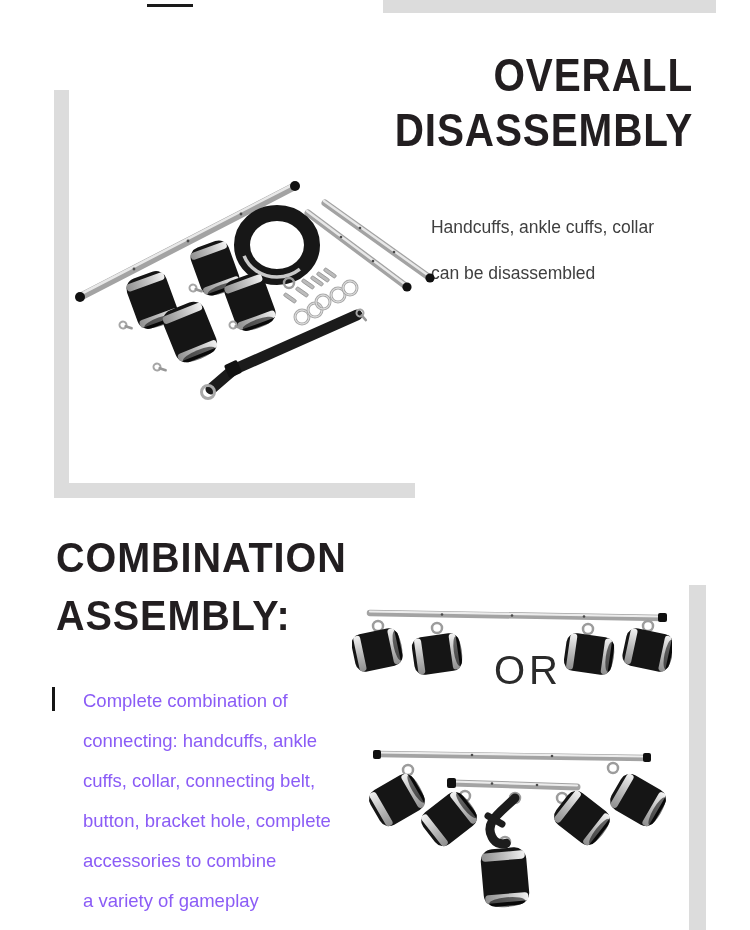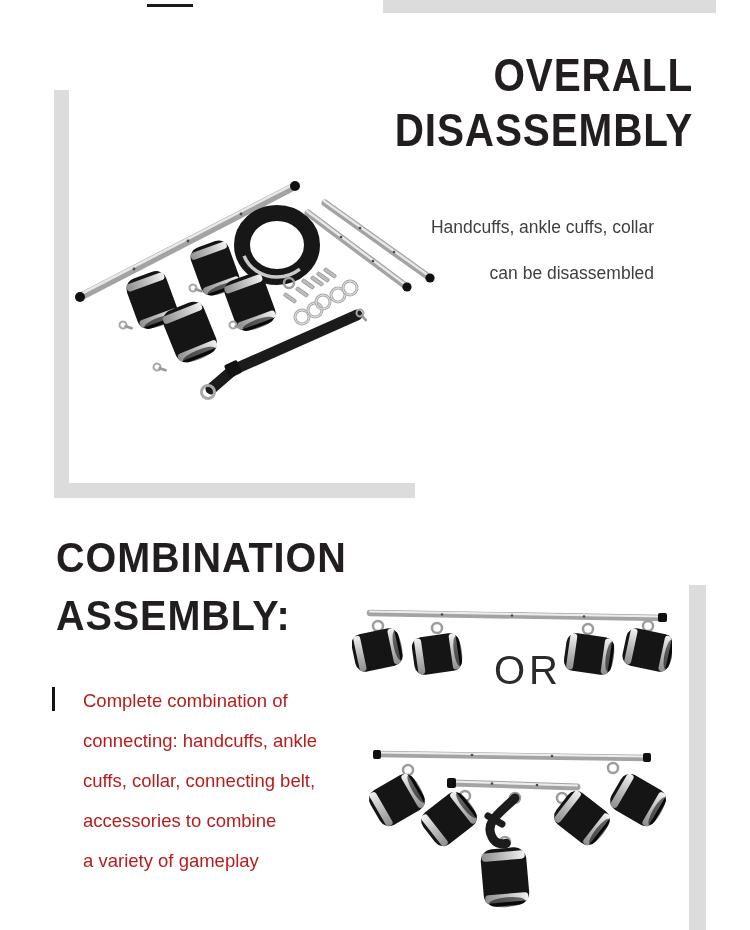--- a/index.html
+++ b/index.html
@@ -23,25 +23,25 @@
   .title-right{
     right:23px;top:48px;text-align:right;font-size:46px;line-height:55px;
     transform:scaleX(0.88);transform-origin:100% 0;
   }
   .title-left{
     left:56px;top:528px;text-align:left;font-size:43px;line-height:58px;
     transform:scaleX(0.92);transform-origin:0 0;
   }
   
   .features{
-    right:62px;top:205px;text-align:right;color:#3f3f3f;
+    right:62px;top:205px;text-align:left;color:#3f3f3f;
     font-size:17.5px;line-height:45.5px;white-space:nowrap;
   }
   .desc{
-    left:83px;top:681px;text-align:left;color:#b91c1c;
+    left:83px;top:681px;text-align:left;color:#8b5cf6;
     font-size:18.5px;line-height:40px;white-space:nowrap;
   }
   .or-label{
     left:494px;top:648px;font-size:40px;color:#2b2b2b;letter-spacing:4px;
     font-weight:400;
   }
   .cursor-mark{width:3px;background:#151515;}
   .cursor-1{left:721px;top:212px;height:23px;}
   .cursor-2{left:52px;top:687px;height:24px;}
   svg{display:block;}
@@ -167,20 +167,21 @@
 
   <div class="abs title title-left">
     <div>COMBINATION</div>
     <div>ASSEMBLY:</div>
   </div>
 
   <div class="abs desc">
     <div>Complete combination of</div>
     <div>connecting: handcuffs, ankle</div>
     <div>cuffs, collar, connecting belt,</div>
+    <div>button, bracket hole, complete</div>
     <div>accessories to combine</div>
     <div>a variety of gameplay</div>
   </div>
   <div class="abs cursor-mark cursor-2"></div>
 
   <svg class="abs" style="left:352px;top:582px" width="320" height="110" viewBox="0 0 320 110">
     <g>
       <line x1="18" y1="31" x2="311" y2="36" stroke="#a3a3a3" stroke-width="6.5" stroke-linecap="round"></line>
       <line x1="18" y1="29.5" x2="311" y2="34.5" stroke="#ececec" stroke-width="2.2" stroke-linecap="round"></line>
       <rect x="306" y="31" width="9" height="9" rx="2" fill="#101010"></rect>

